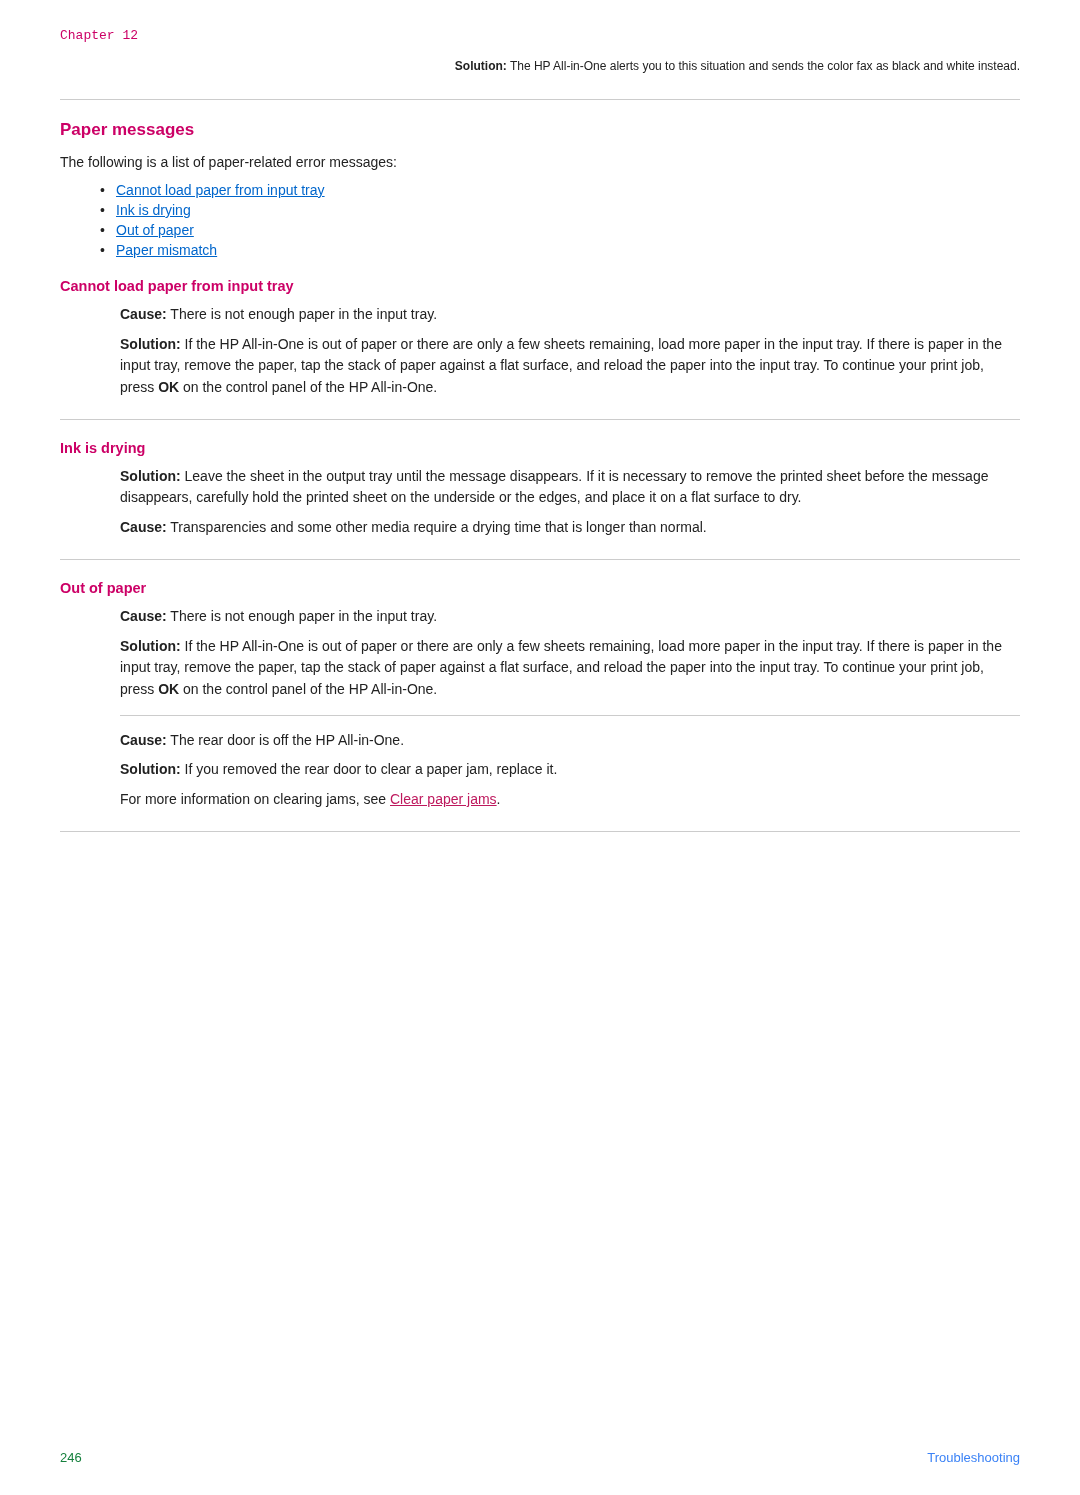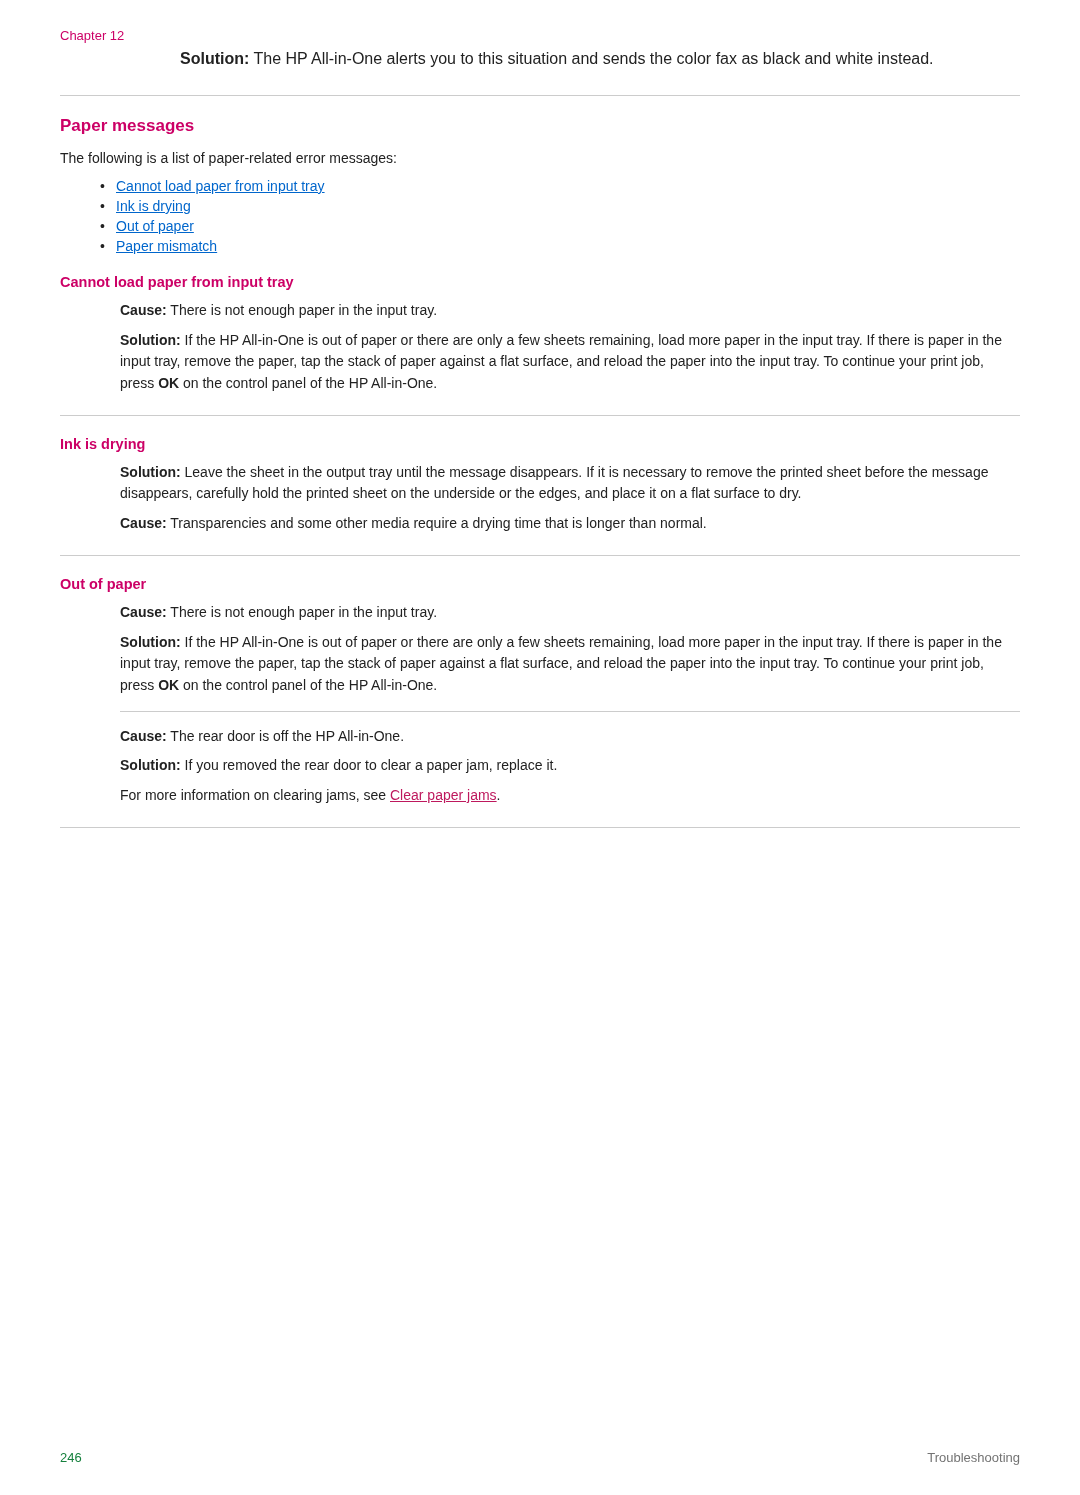--- a/index.html
+++ b/index.html
@@ -19,31 +19,33 @@
     }
 
     .page-container {
       padding: 28px 60px 60px 60px;
       max-width: 1080px;
     }
 
     .chapter-label {
       color: #cc0066;
       font-size: 13px;
-      margin-bottom: 4px;
+      margin-bottom: 14px;
+      font-family: Liberation Mono, monospace;
     }
 
     .intro-block {
       margin-left: 120px;
       margin-bottom: 24px;
     }
 
     .intro-block p {
-      font-size: 16px;
+      font-size: 12px;
       line-height: 1.5;
+      text-align: right;
     }
 
     .divider {
       border: none;
       border-top: 1px solid #cccccc;
       margin: 20px 0;
     }
 
     .section-heading {
       color: #cc0066;
@@ -125,21 +127,21 @@
       align-items: center;
       font-size: 13px;
       color: #333;
     }
 
     .footer-page {
       color: #15803d;
     }
 
     .footer-section {
-      color: #737373;
+      color: #3b82f6;
     }
 
     .section-wrapper {
       margin-bottom: 4px;
     }
   </style>
 </head>
 <body>
 
 <div class="page-container">

